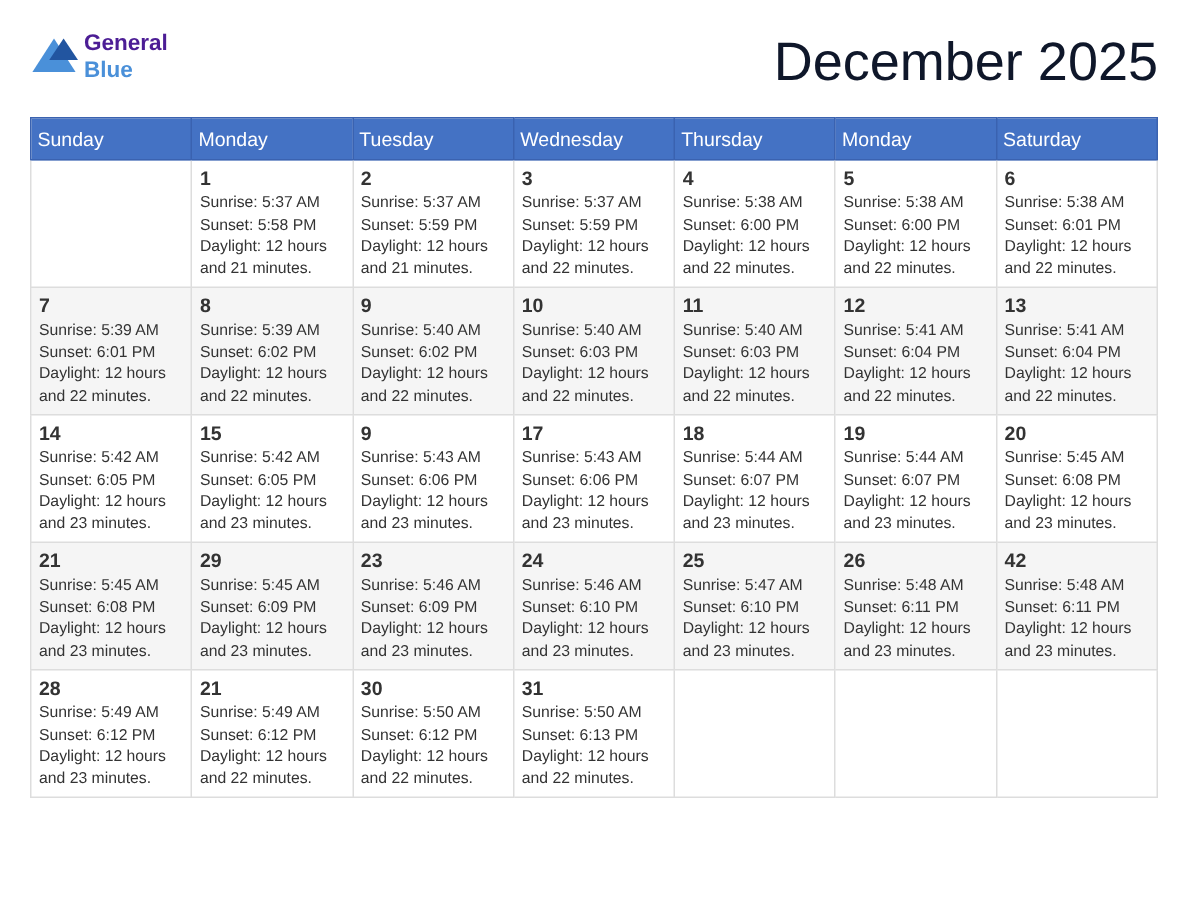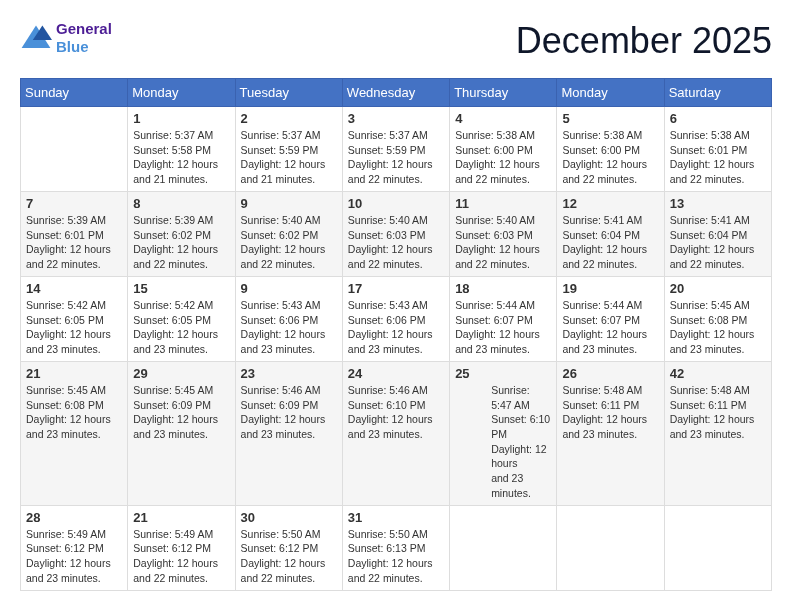--- a/index.html
+++ b/index.html
@@ -283,21 +283,21 @@
         </td>
         <td>
           <span class="day-number">24</span>
           <div class="day-info" style="white-space: pre-line;">Sunrise: 5:46 AM
 Sunset: 6:10 PM
 Daylight: 12 hours
 and 23 minutes.</div>
         </td>
         <td>
           <span class="day-number">25</span>
-          <div class="day-info" style="white-space: pre-line; margin-left: 36px;">Sunrise: 5:47 AM
+          <div class="day-info" style="white-space: pre-line;">Sunrise: 5:47 AM
 Sunset: 6:10 PM
 Daylight: 12 hours
 and 23 minutes.</div>
         </td>
         <td>
           <span class="day-number">26</span>
           <div class="day-info" style="white-space: pre-line;">Sunrise: 5:48 AM
 Sunset: 6:11 PM
 Daylight: 12 hours
 and 23 minutes.</div>

